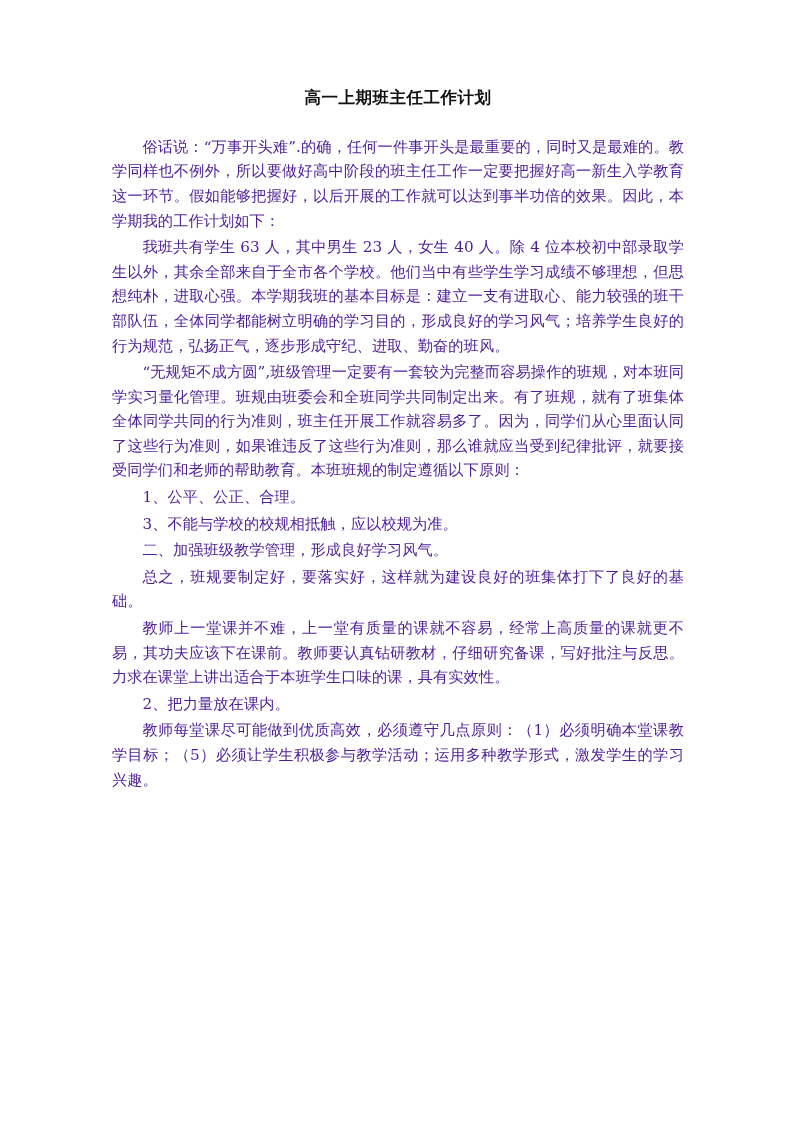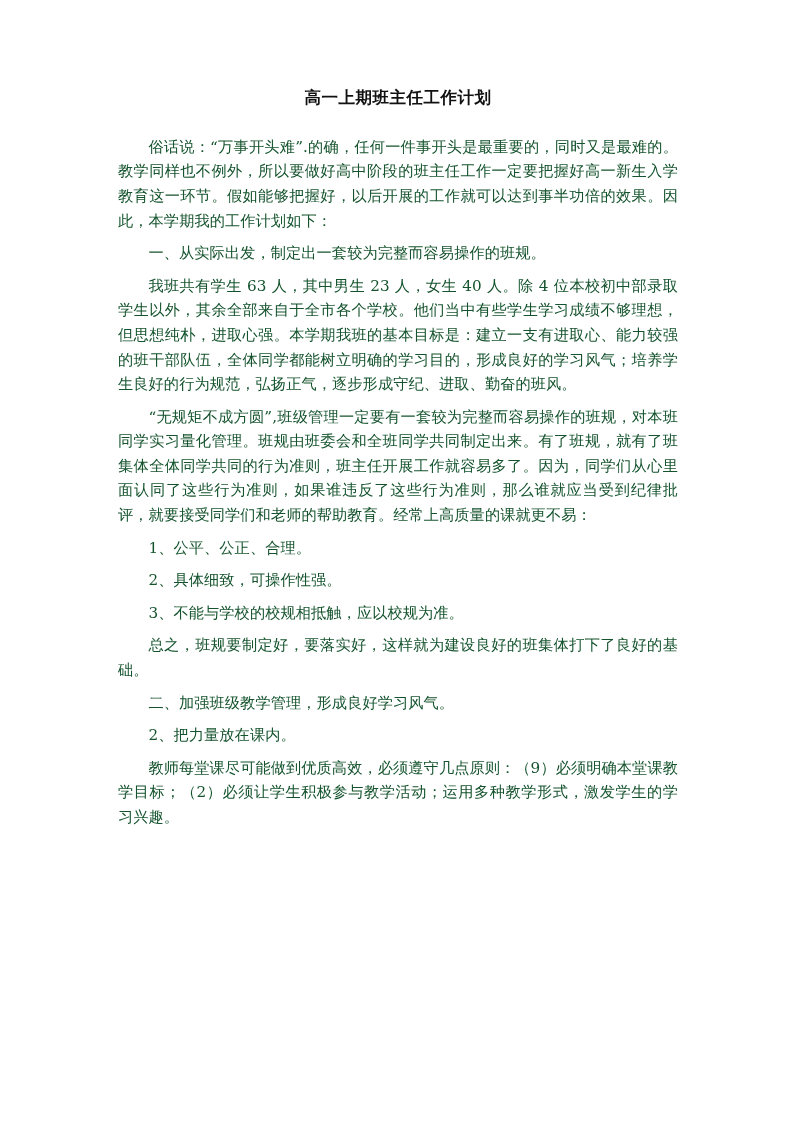--- a/index.html
+++ b/index.html
@@ -35,41 +35,40 @@
     letter-spacing: 0.5px;
     line-height: 1.5;
     margin: 0 0 24px 0;
     color: #111111;
   }
   .para {
     font-size: 15.2px;
     line-height: 24.6px;
     text-align: justify;
     text-justify: inter-ideograph;
-    margin: 8px;
-    color: #14532d;
+    margin: 2px;
+    color: #4c1d95;
     letter-spacing: 0.1px;
   }
   .para.indent {
     text-indent: 2em;
   }
 </style>
 </head>
 <body>
 
 <div class="page">
   <div class="page-body">
     <h1 class="doc-title">高一上期班主任工作计划</h1>
     <div id="document-content">
         <p class="para indent">俗话说：“万事开头难”.的确，任何一件事开头是最重要的，同时又是最难的。教学同样也不例外，所以要做好高中阶段的班主任工作一定要把握好高一新生入学教育这一环节。假如能够把握好，以后开展的工作就可以达到事半功倍的效果。因此，本学期我的工作计划如下：</p>
-        <p class="para indent">一、从实际出发，制定出一套较为完整而容易操作的班规。</p>
         <p class="para indent">我班共有学生 63 人，其中男生 23 人，女生 40 人。除 4 位本校初中部录取学生以外，其余全部来自于全市各个学校。他们当中有些学生学习成绩不够理想，但思想纯朴，进取心强。本学期我班的基本目标是：建立一支有进取心、能力较强的班干部队伍，全体同学都能树立明确的学习目的，形成良好的学习风气；培养学生良好的行为规范，弘扬正气，逐步形成守纪、进取、勤奋的班风。</p>
-        <p class="para indent">“无规矩不成方圆”,班级管理一定要有一套较为完整而容易操作的班规，对本班同学实习量化管理。班规由班委会和全班同学共同制定出来。有了班规，就有了班集体全体同学共同的行为准则，班主任开展工作就容易多了。因为，同学们从心里面认同了这些行为准则，如果谁违反了这些行为准则，那么谁就应当受到纪律批评，就要接受同学们和老师的帮助教育。经常上高质量的课就更不易：</p>
+        <p class="para indent">“无规矩不成方圆”,班级管理一定要有一套较为完整而容易操作的班规，对本班同学实习量化管理。班规由班委会和全班同学共同制定出来。有了班规，就有了班集体全体同学共同的行为准则，班主任开展工作就容易多了。因为，同学们从心里面认同了这些行为准则，如果谁违反了这些行为准则，那么谁就应当受到纪律批评，就要接受同学们和老师的帮助教育。本班班规的制定遵循以下原则：</p>
         <p class="para indent">1、公平、公正、合理。</p>
-        <p class="para indent">2、具体细致，可操作性强。</p>
         <p class="para indent">3、不能与学校的校规相抵触，应以校规为准。</p>
+        <p class="para indent">二、加强班级教学管理，形成良好学习风气。</p>
         <p class="para indent">总之，班规要制定好，要落实好，这样就为建设良好的班集体打下了良好的基础。</p>
-        <p class="para indent">二、加强班级教学管理，形成良好学习风气。</p>
+        <p class="para indent">教师上一堂课并不难，上一堂有质量的课就不容易，经常上高质量的课就更不易，其功夫应该下在课前。教师要认真钻研教材，仔细研究备课，写好批注与反思。力求在课堂上讲出适合于本班学生口味的课，具有实效性。</p>
         <p class="para indent">2、把力量放在课内。</p>
-        <p class="para indent">教师每堂课尽可能做到优质高效，必须遵守几点原则：（9）必须明确本堂课教学目标；（2）必须让学生积极参与教学活动；运用多种教学形式，激发学生的学习兴趣。</p>
+        <p class="para indent">教师每堂课尽可能做到优质高效，必须遵守几点原则：（1）必须明确本堂课教学目标；（5）必须让学生积极参与教学活动；运用多种教学形式，激发学生的学习兴趣。</p>
       </div>
   </div>
 </div>
 
 </body></html>

